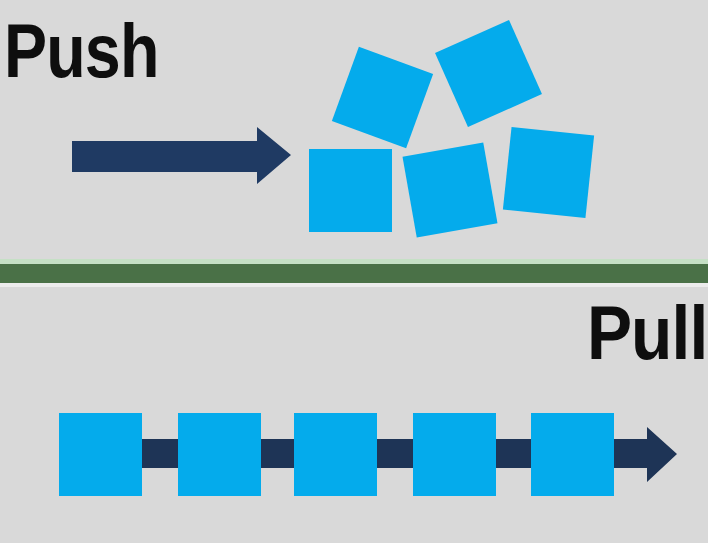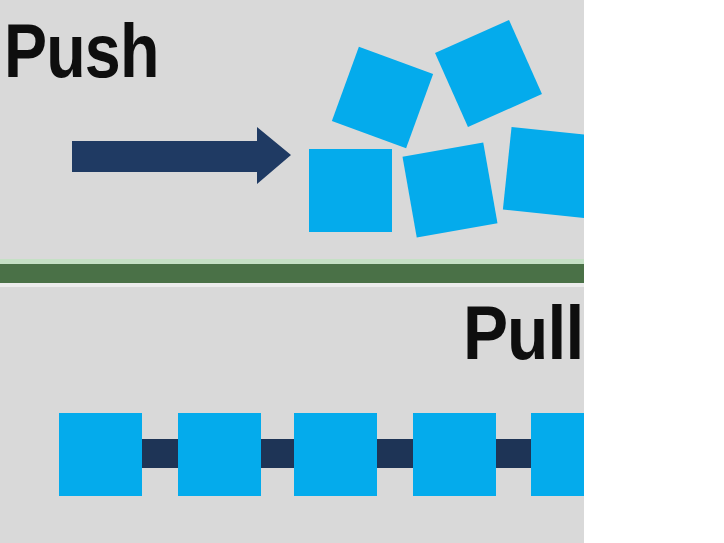--- a/index.html
+++ b/index.html
@@ -1,18 +1,18 @@
 <!DOCTYPE html>
 <html style="--background: #d9d9d9; --square-blue: #04abec; --push-arrow-navy: #1f3a63; --pull-arrow-navy: #1e3456; --divider-green-light: #c5e0c5; --divider-green-dark: #4a7147; --divider-strip: #ececec; --label-black: #0e0e0e;"><head>
 <meta charset="utf-8">
 <style>
   html, body { margin: 0; padding: 0; }
   .stage {
     position: relative;
-    width: 584px;
+    width: 708px;
     height: 543px;
     overflow: hidden;
     background: var(--background, #d9d9d9);
     font-family: "Liberation Sans", sans-serif;
   }
   .band { position: absolute; left: 0; width: 100%; z-index: 0; }
   .band-green-light { top: 259px; height: 5px;  background: var(--divider-green-light); }
   .band-green-dark  { top: 264px; height: 19px; background: var(--divider-green-dark); }
   .band-strip       { top: 283px; height: 4px;  background: var(--divider-strip); }
   .arrows-layer { position: absolute; left: 0; top: 0; z-index: 1; }

